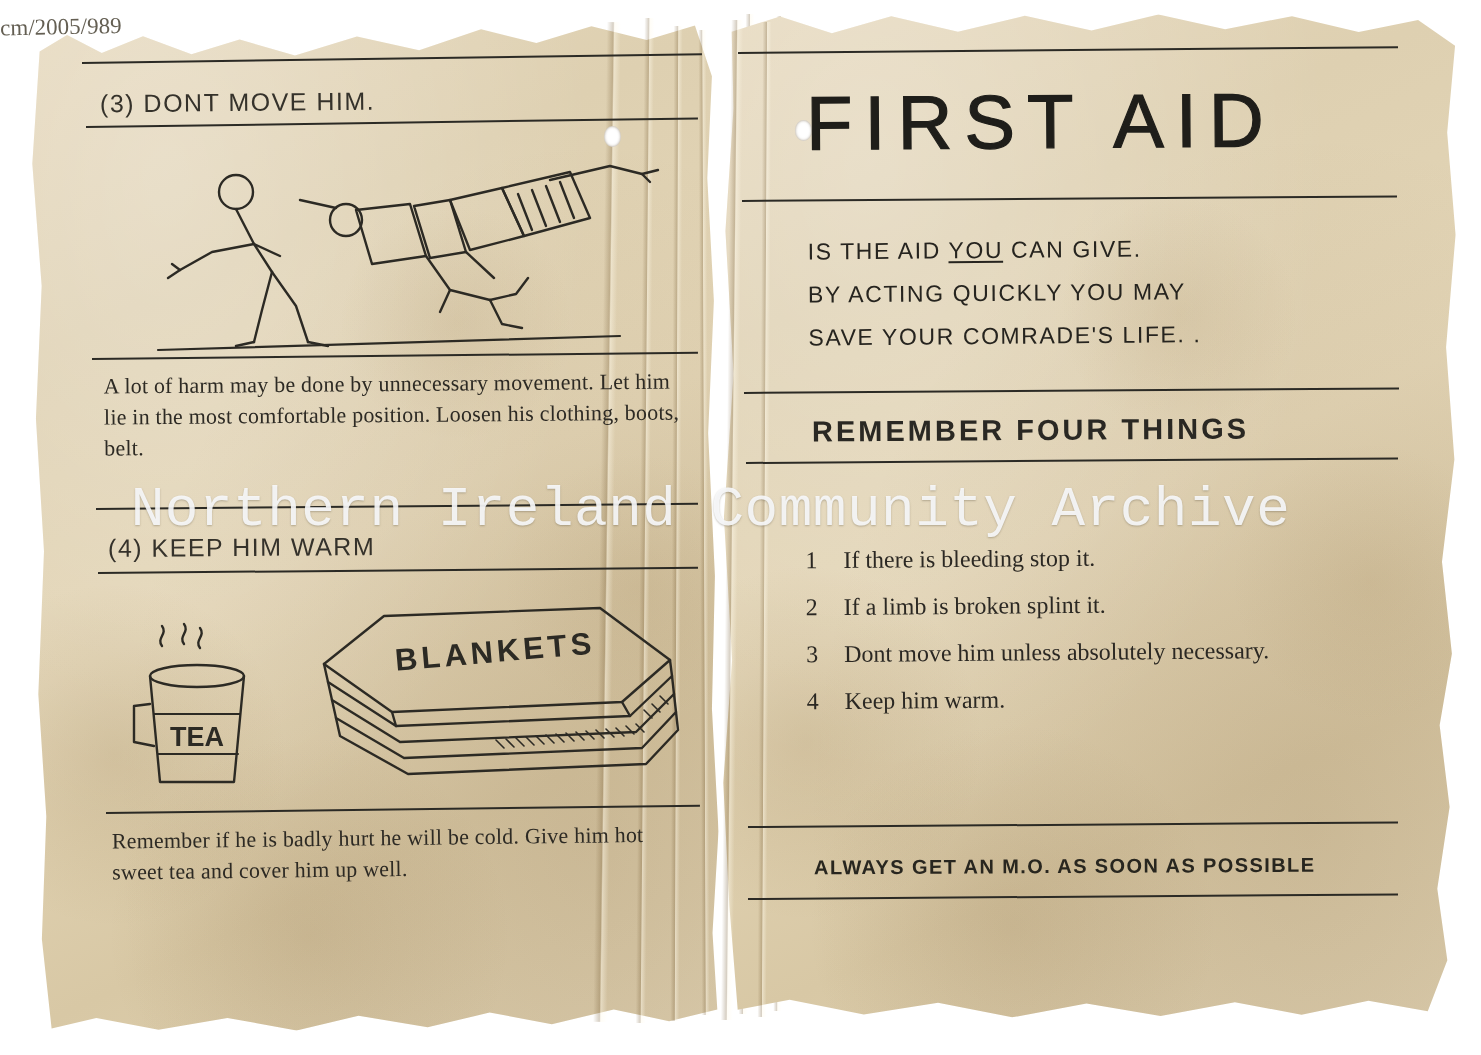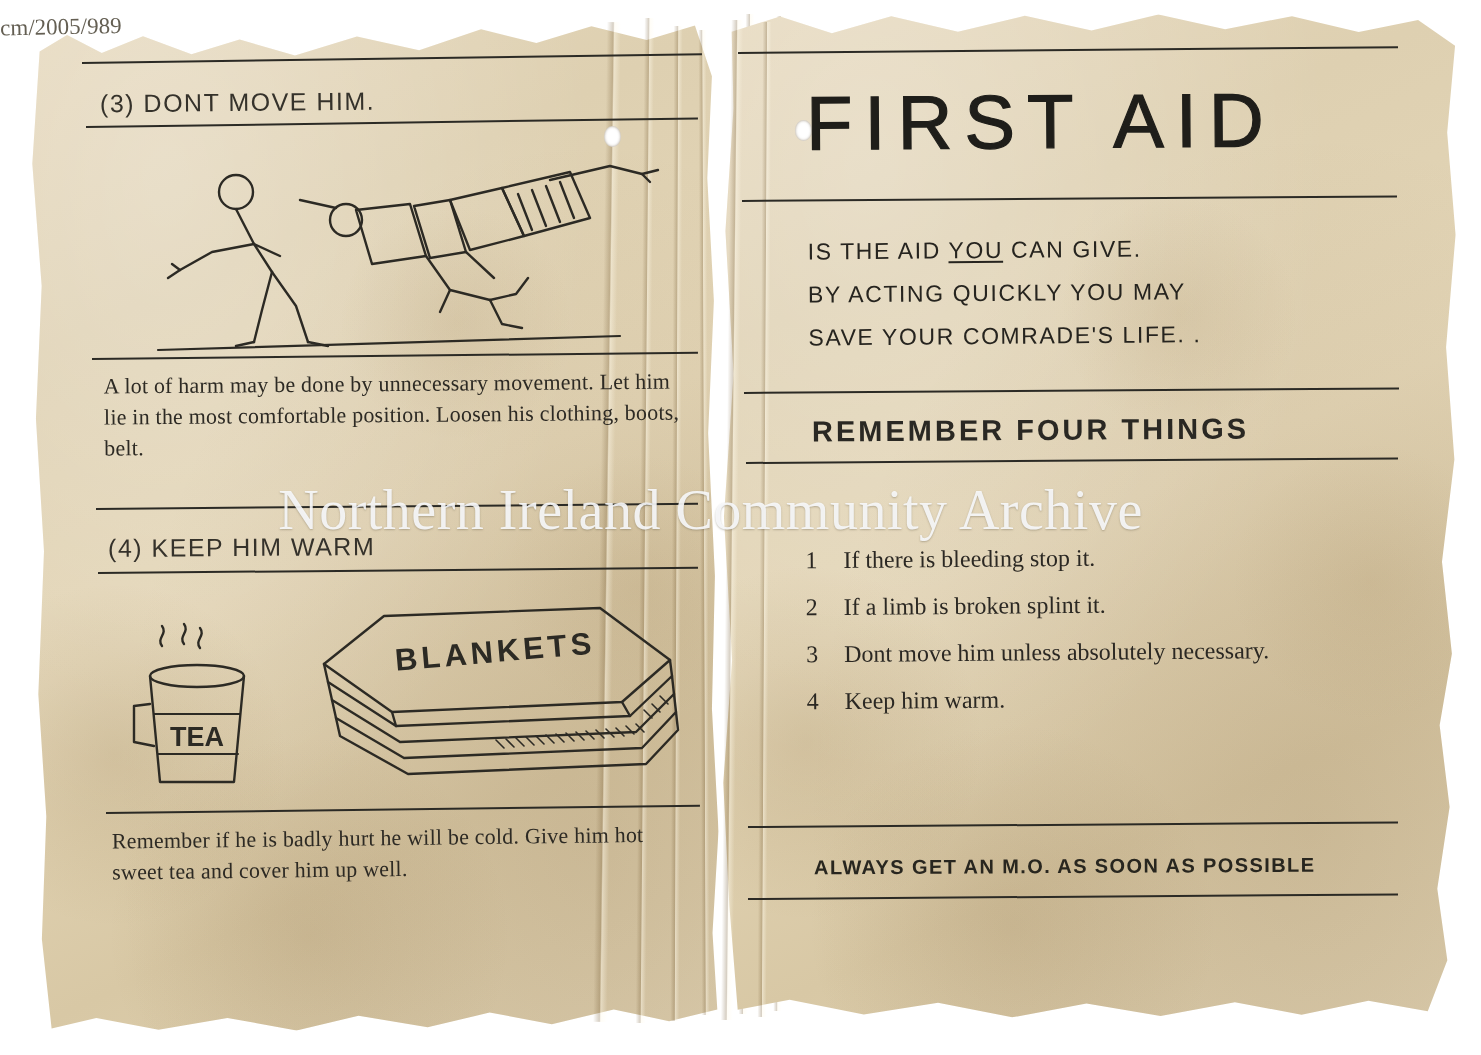--- a/index.html
+++ b/index.html
@@ -211,21 +211,21 @@
 
   
   .drawing { position: absolute; }
 
   
   #watermark {
     position: absolute;
     left: 0; top: 478px;
     width: 1421px;
     text-align: center;
-    font-family: Liberation Serif, serif;
+    font-family: Liberation Mono, monospace;
     font-size: 56px;
     color: rgba(248,250,252,0.90);
     text-shadow: 0 1px 2px rgba(90,80,60,0.35);
     letter-spacing: 0.5px;
     pointer-events: none;
     white-space: nowrap;
   }
 </style>
 </head>
 <body>

